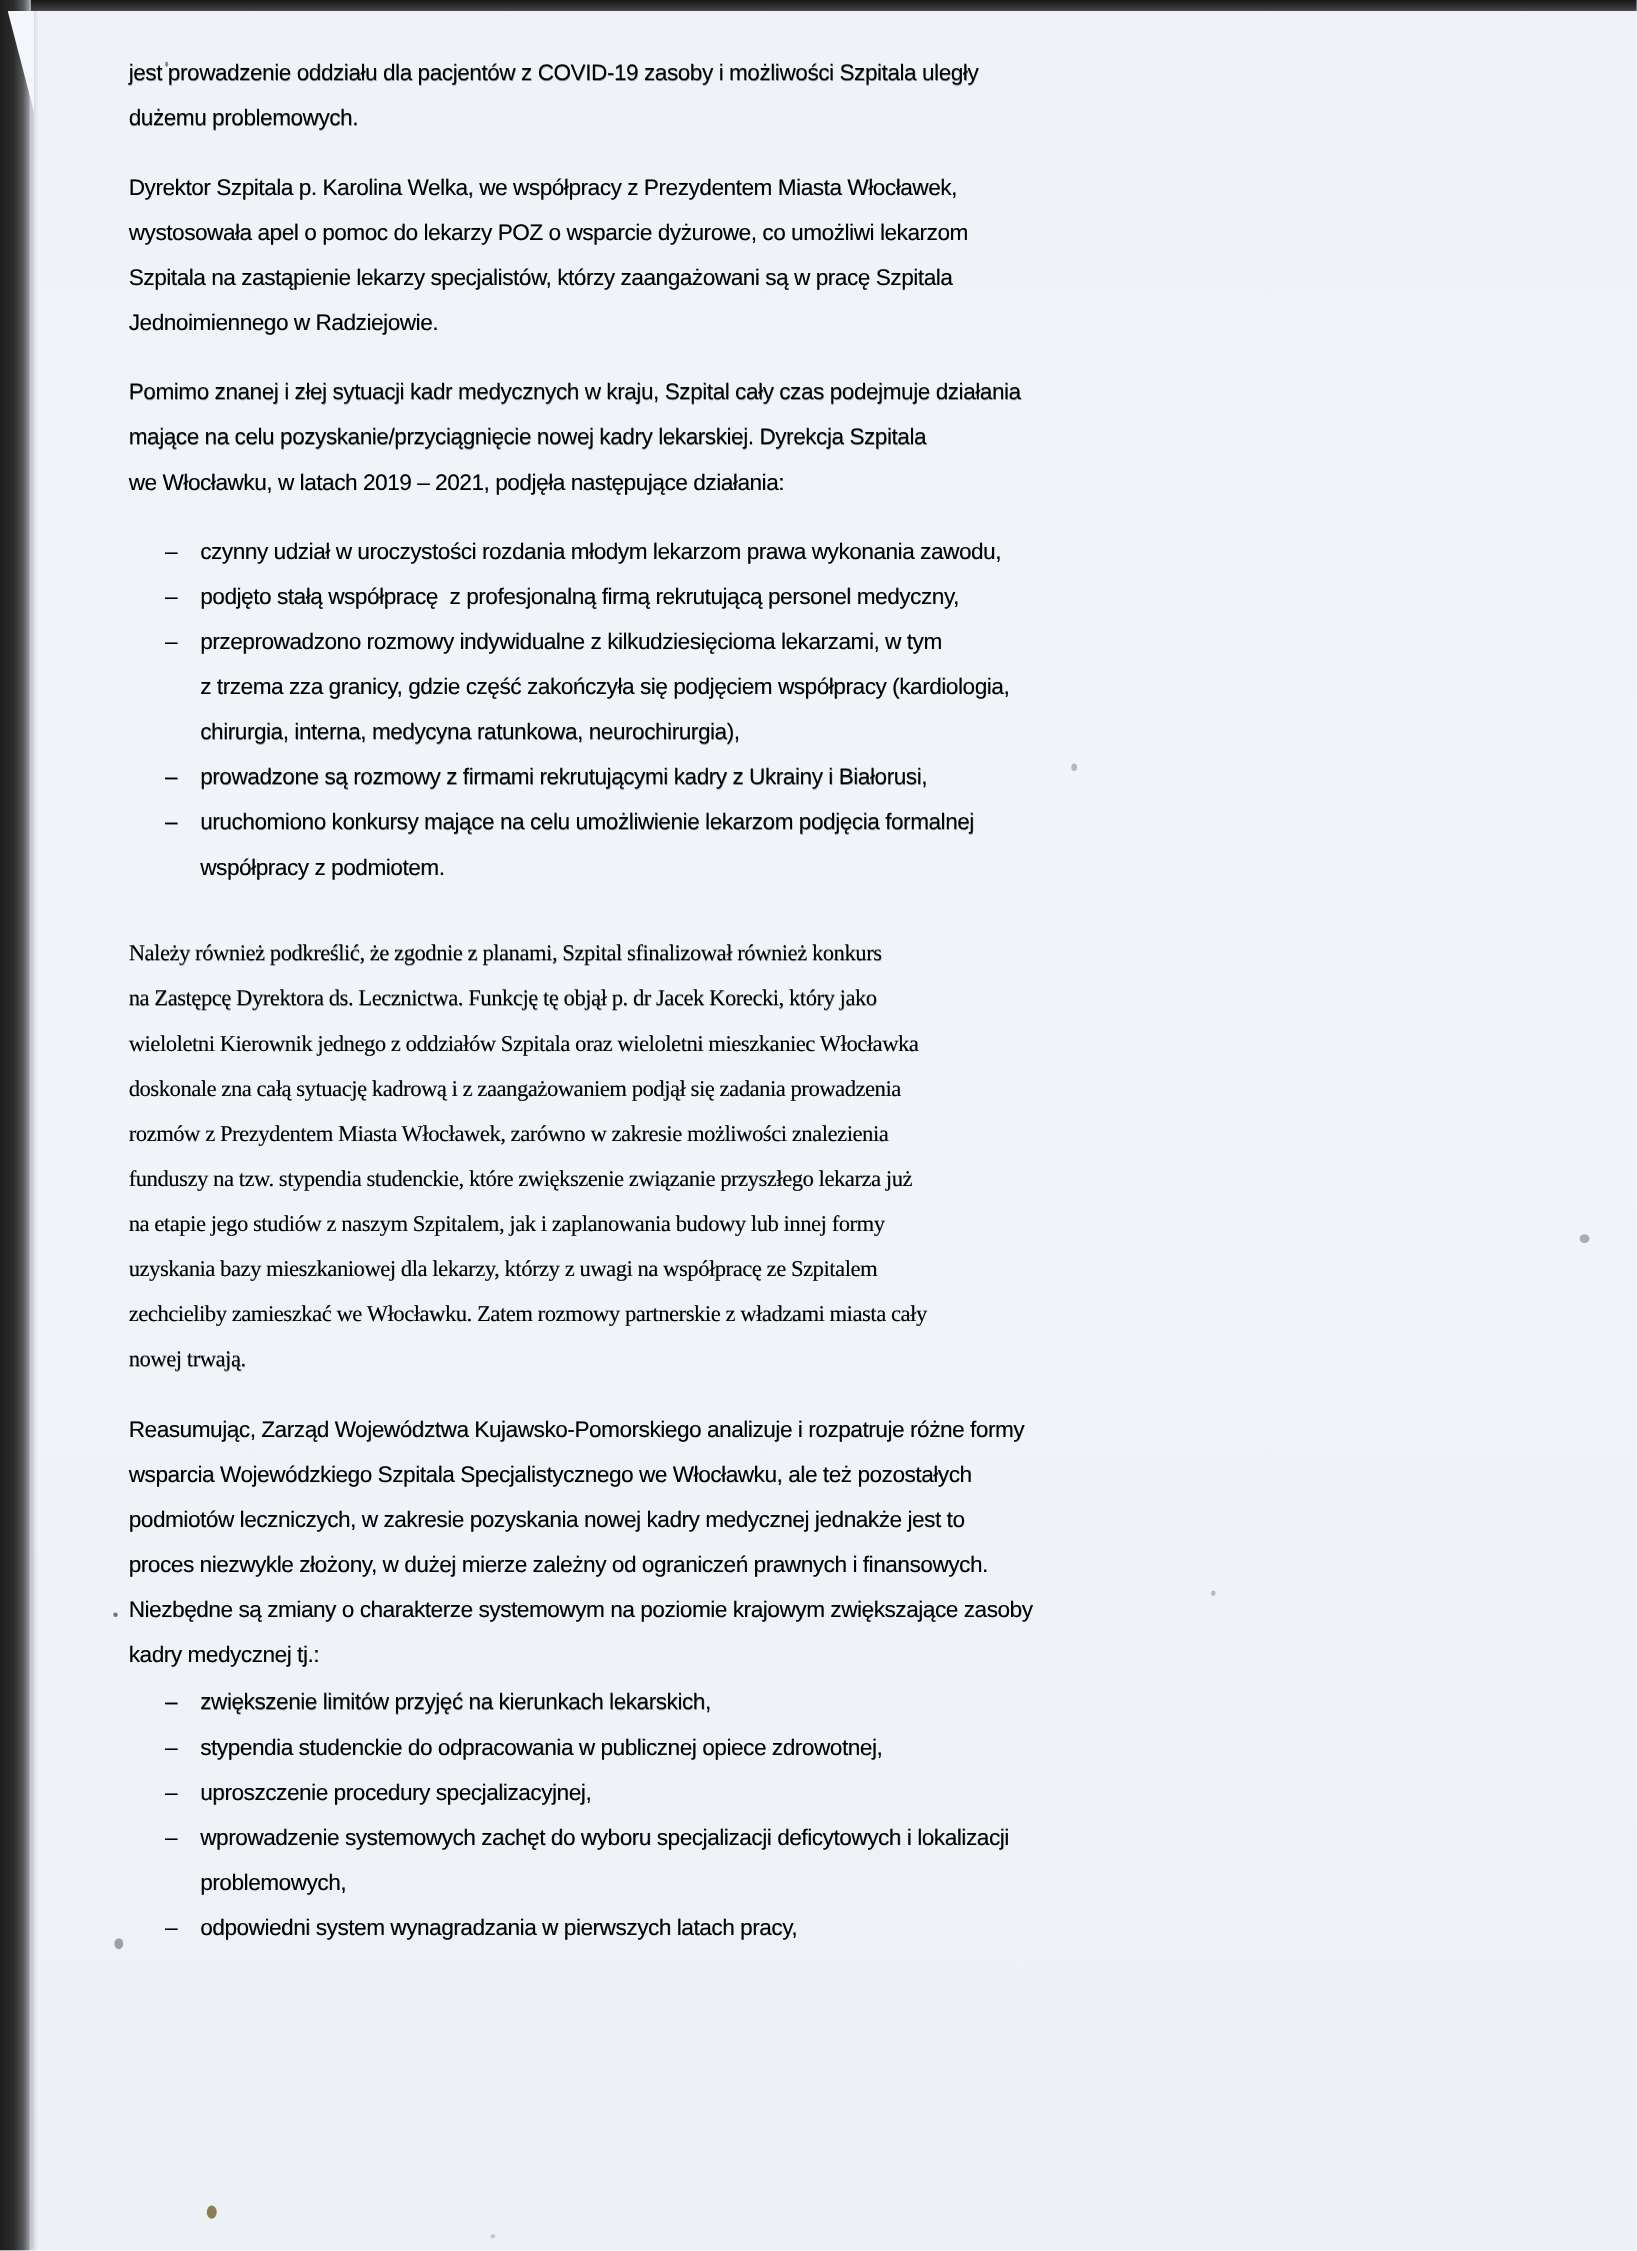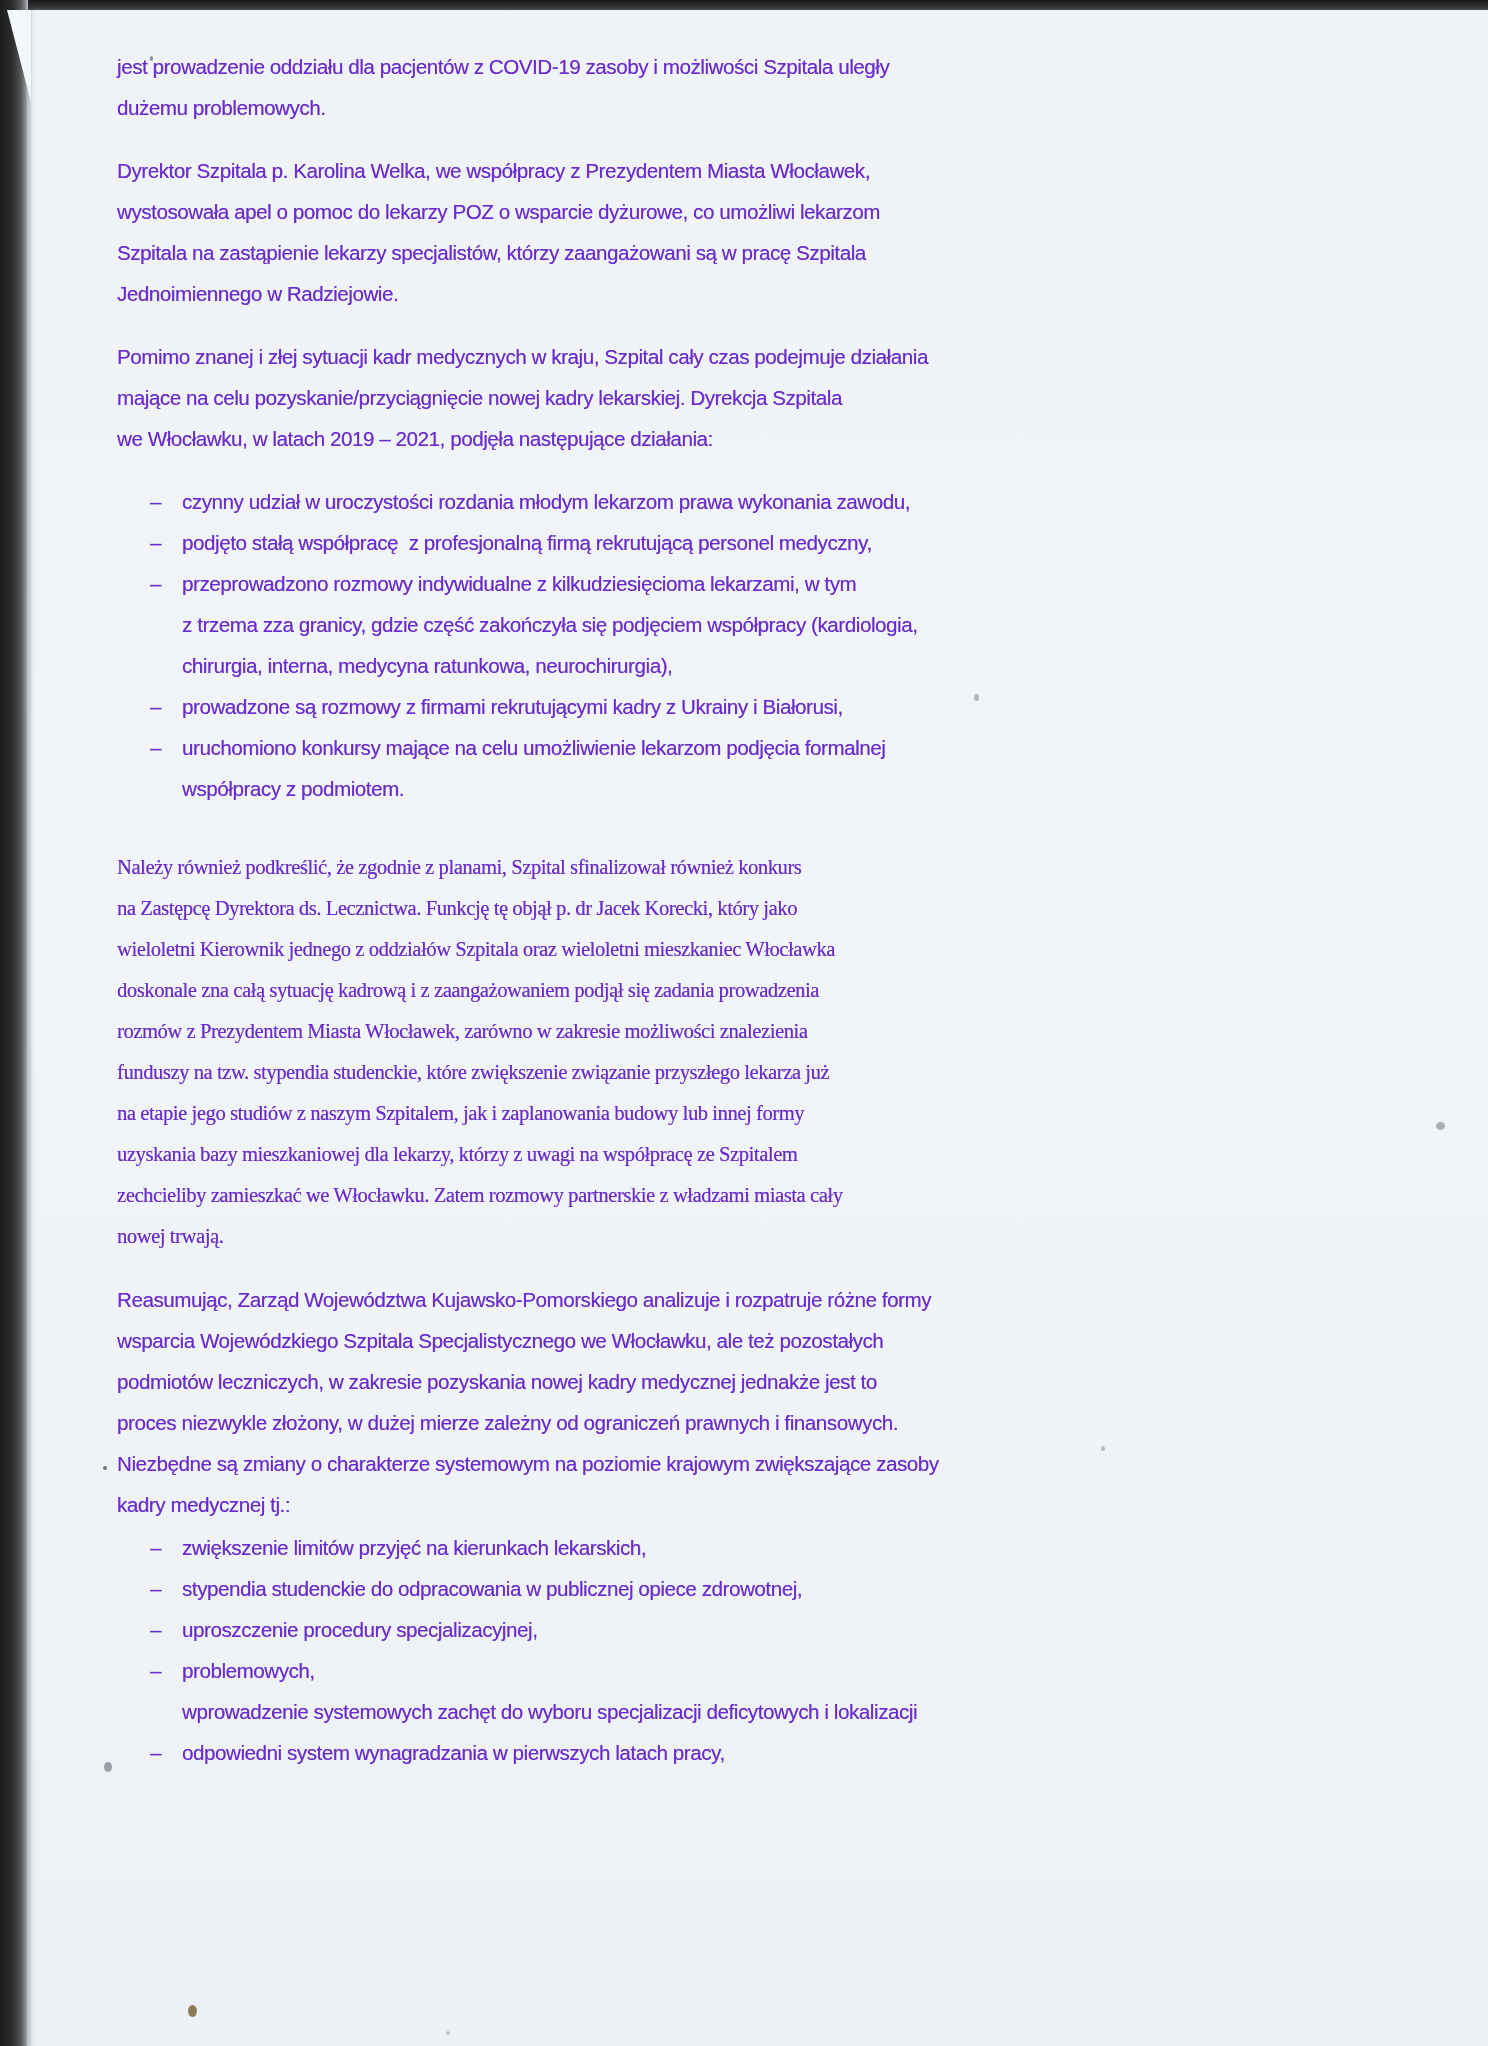--- a/index.html
+++ b/index.html
@@ -21,21 +21,21 @@
   }
   .corner-wedge{
     position:absolute;top:10px;left:7px;width:24px;height:92px;
     background:#f3f6fa;
     clip-path:polygon(0 0,100% 0,100% 100%);
   }
   
   .content{
     position:absolute;left:117px;top:46px;width:1300px;
     display:flex;flex-direction:column;
-    color:#6d28d9;font-size:20.5px;line-height:41px;letter-spacing:-0.4px;
+    color:#000000;font-size:20.5px;line-height:41px;letter-spacing:-0.4px;
     text-shadow:0.3px 0.3px 0.6px rgba(58,60,64,0.55);
   }
   .block{margin:0 0 22px 0;}
   
   .content .block:nth-child(5){margin-top:16px;font-family:Liberation Serif, serif;}
   .content .block:nth-child(7){margin-top:-20px;}
   .line{white-space:pre;height:41px;line-height:41px;}
   .item{position:relative;padding-left:65px;}
   .dash{position:absolute;left:33px;top:0;height:41px;line-height:41px;}
   
@@ -126,22 +126,22 @@
         <div class="item">
           <span class="dash">–</span>
           <div class="line">stypendia studenckie do odpracowania w publicznej opiece zdrowotnej,</div>
         </div>
         <div class="item">
           <span class="dash">–</span>
           <div class="line">uproszczenie procedury specjalizacyjnej,</div>
         </div>
         <div class="item">
           <span class="dash">–</span>
+          <div class="line">wprowadzenie systemowych zachęt do wyboru specjalizacji deficytowych i lokalizacji</div>
           <div class="line">problemowych,</div>
-          <div class="line">wprowadzenie systemowych zachęt do wyboru specjalizacji deficytowych i lokalizacji</div>
         </div>
         <div class="item">
           <span class="dash">–</span>
           <div class="line">odpowiedni system wynagradzania w pierwszych latach pracy,</div>
         </div>
       </div>
     </div>
 
   <div class="speck sp1"></div>
   <div class="speck sp2"></div>

